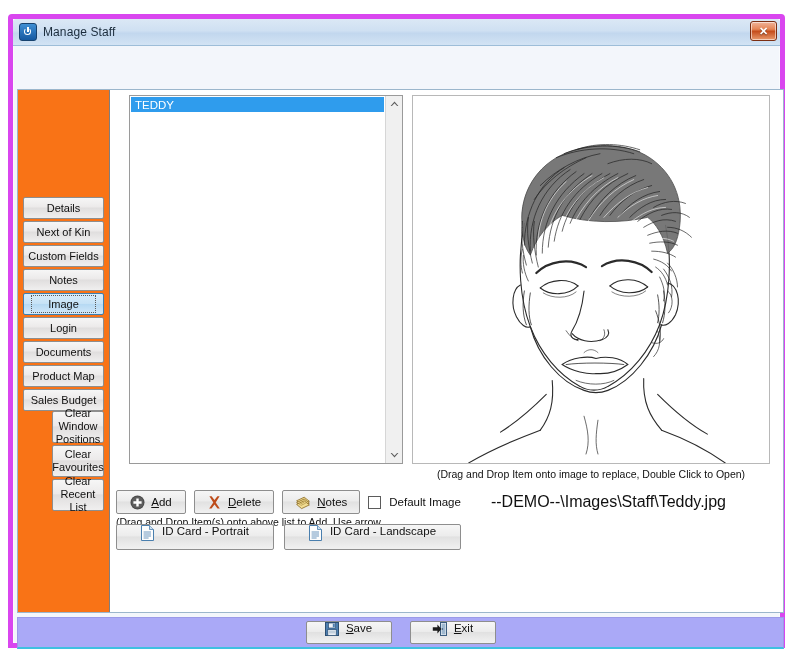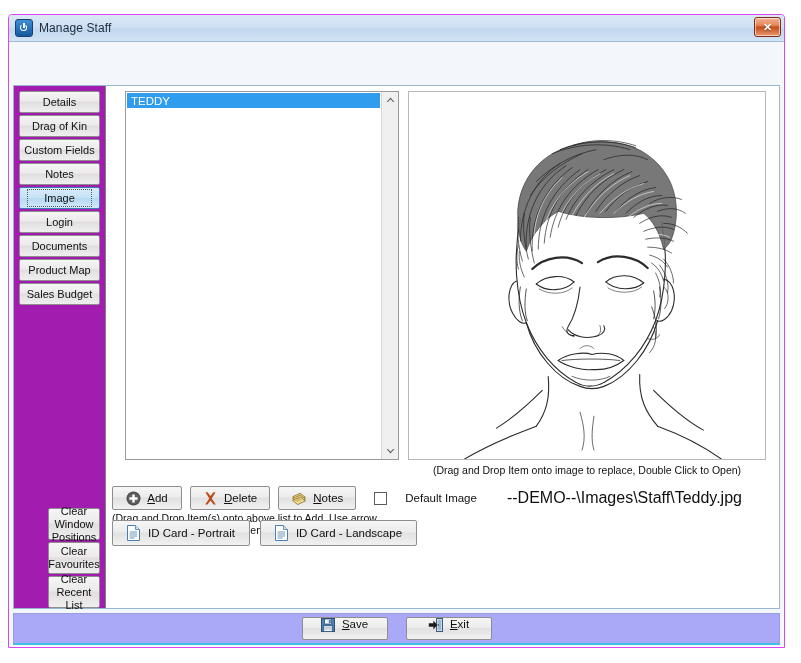--- a/index.html
+++ b/index.html
@@ -6,21 +6,21 @@
     margin: 0; padding: 0;
     width: 801px; height: 663px;
     background: #ffffff;
     font-family: "Liberation Sans", sans-serif;
     overflow: hidden;
   }
   .window {
     position: absolute;
     left: 8px; top: 14px;
     width: 777px; height: 634px;
-    border: 1px solid #d946ef;
+    border: 5px solid #d946ef;
     border-radius: 4px 4px 0 0;
     background: #f3f6fb;
     box-sizing: border-box;
     box-shadow: 0 0 0 1px rgba(255,255,255,0.5) inset;
   }
   
   .titlebar {
     position: relative;
     height: 26px;
     background: linear-gradient(to bottom, #dbe8f5 0%, #cfe0f2 45%, #c2d7ee 55%, #d2e3f4 100%);
@@ -88,24 +88,24 @@
     left: 4px; top: 70px;
     width: 767px; height: 524px;
     background: #ffffff;
     border: 1px solid #9bb6cc;
     box-sizing: border-box;
     display: flex;
   }
   
   .sidebar {
     width: 92px;
-    background: #a21caf;
+    background: #f97316;
     border-right: 1px solid #7f7f7f;
     display: flex; flex-direction: column;
-    justify-content: space-between;
+    justify-content: center;
     padding: 5px 0 0 0;
     box-sizing: border-box;
     flex: none;
   }
   .tab-group { display: flex; flex-direction: column; gap: 2px; padding: 0 5px; }
   .tab-btn {
     height: 22px;
     background: linear-gradient(to bottom,#f6f6f6 0%,#eceaea 45%,#e0dede 50%,#f0efef 100%);
     border: 1px solid #8e8e8e;
     border-radius: 2px;
@@ -186,22 +186,21 @@
     border: 1px solid #8e8e8e;
     border-radius: 2px;
     display: flex; align-items: center; justify-content: center; gap: 6px;
     padding: 0 12px;
     font-size: 11.5px; color: #101010;
     cursor: pointer;
     box-sizing: border-box;
   }
   .tool-btn .u { text-decoration: underline; }
   .chk-wrap {
-    display: flex; align-items: flex-start; gap: 18px;
-    margin-left: 10px;
+    display: flex; align-items: flex-start; gap: 8px;
     font-size: 11.5px; color: #101010;
     cursor: pointer;
   }
   .chk {
     width: 13px; height: 13px;
     border: 1px solid #5b5b5b;
     background: #ffffff;
     box-sizing: border-box;
   }
   .filepath {
@@ -211,22 +210,22 @@
   }
   .cardrow {
     position: absolute; left: 6px; top: 434px;
     display: flex; gap: 10px;
   }
   .card-btn {
     height: 26px;
     background: linear-gradient(to bottom,#f6f6f6 0%,#ececec 45%,#e1e1e1 50%,#f1f1f1 100%);
     border: 1px solid #8e8e8e;
     border-radius: 2px;
-    display: flex; align-items: center; gap: 8px;
-    padding: 0 14px;
+    display: flex; align-items: flex-start; gap: 8px;
+    padding: 0 24px;
     font-size: 11.5px; color: #101010;
     cursor: pointer;
     box-sizing: border-box;
   }
   
   .ico { flex: none; display: block; }
   
   .imgpanel {
     position: absolute; left: 302px; top: 5px;
     width: 358px; height: 369px;
@@ -281,21 +280,21 @@
 
 
   <div class="body">
 
     <div class="sidebar">
       <div class="tab-group">
         <div class="tab-btn">
             <span class="lbl">Details</span>
           </div>
         <div class="tab-btn">
-            <span class="lbl">Drag of Kin</span>
+            <span class="lbl">Next of Kin</span>
           </div>
         <div class="tab-btn">
             <span class="lbl">Custom Fields</span>
           </div>
         <div class="tab-btn">
             <span class="lbl">Notes</span>
           </div>
         <div class="tab-btn selected">
             <span class="lbl">Image</span>
           </div>

